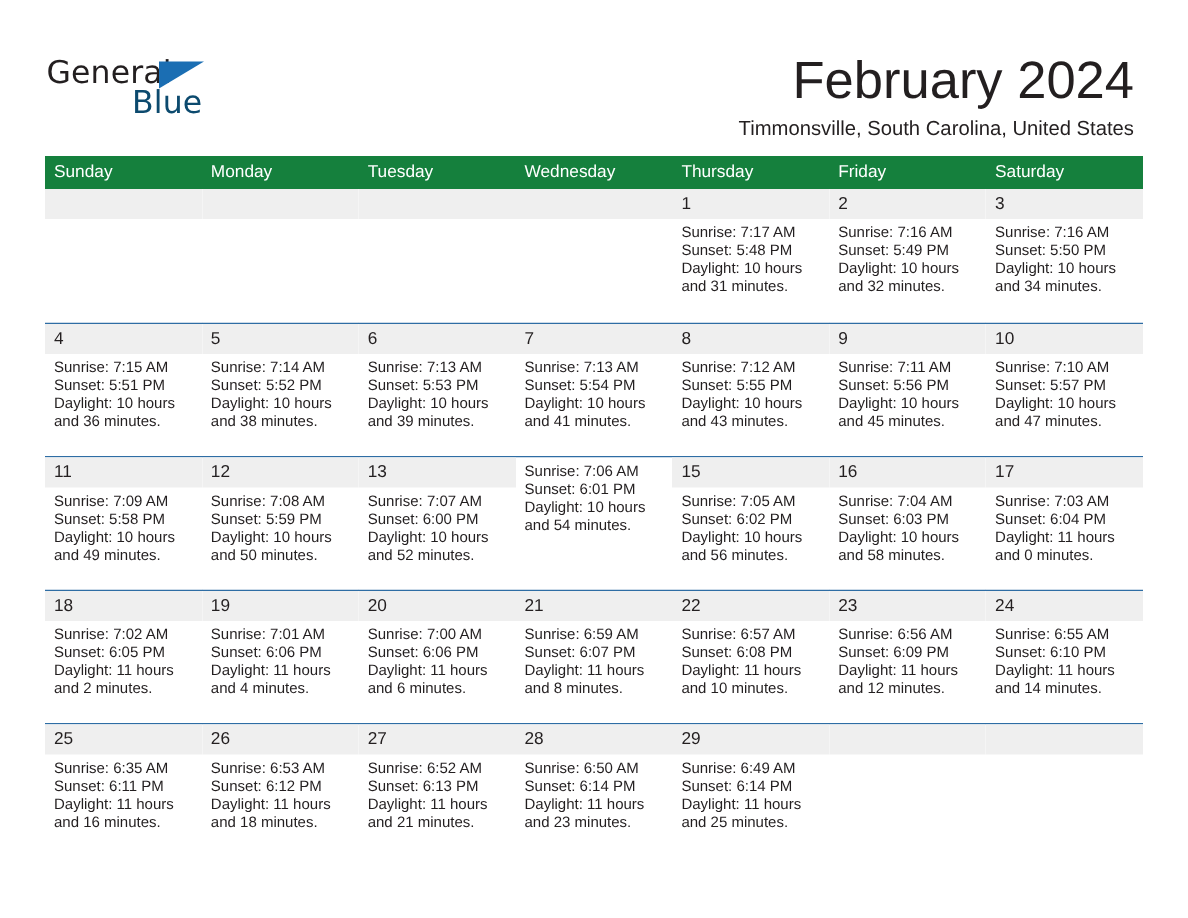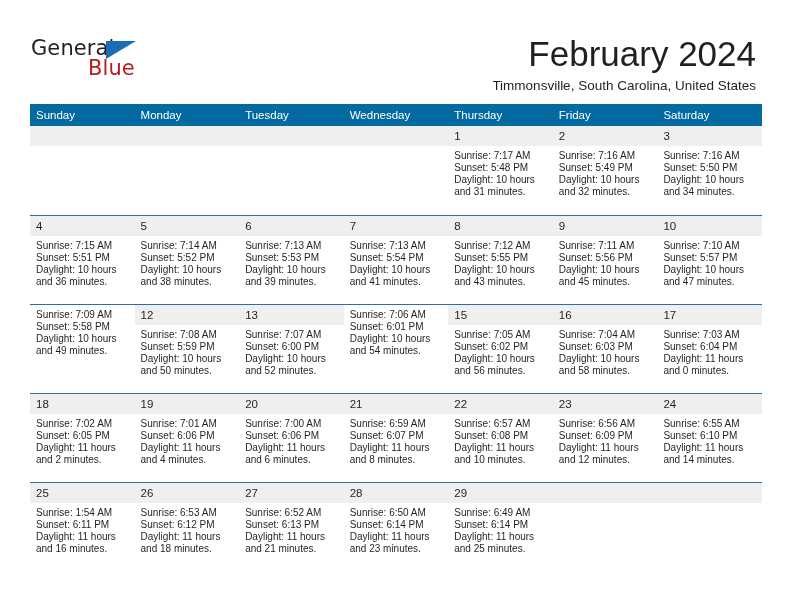--- a/index.html
+++ b/index.html
@@ -46,21 +46,21 @@
     color: #231f20;
     font-family: "DejaVu Sans", sans-serif;
     font-weight: 400;
   }
   .logo-line2 {
     position: absolute;
     left: 57px;
     top: 20px;
     font-size: 21px;
     letter-spacing: 0.1px;
-    color: #b91c1c;
+    color: #0c4a6e;
     font-family: "DejaVu Sans", sans-serif;
     font-weight: 400;
   }
   .logo-tri {
     position: absolute;
     left: 75px;
     top: 5px;
     width: 0;
     height: 0;
     border-left: 30px solid #1b6eb3;
@@ -89,21 +89,21 @@
   .calendar {
     position: absolute;
     left: 30px;
     top: 104px;
     width: 732px;
   }
   .weekdays {
     display: flex;
     width: 732px;
     height: 22px;
-    background: #0369a1;
+    background: #15803d;
   }
   .weekday {
     flex: 0 0 104.57px;
     width: 104.57px;
     box-sizing: border-box;
     padding-left: 6px;
     color: #ffffff;
     font-size: 11.5px;
     line-height: 22px;
     white-space: nowrap;
@@ -290,20 +290,21 @@
         <div class="day-body">
           <div>Sunrise: 7:10 AM</div>
           <div>Sunset: 5:57 PM</div>
           <div class="daylight">Daylight: 10 hours and 47 minutes.</div>
         </div>
       </div>
     </div>
 
     <div class="week">
       <div class="day">
+        <div class="day-head">11</div>
         <div class="day-body">
           <div>Sunrise: 7:09 AM</div>
           <div>Sunset: 5:58 PM</div>
           <div class="daylight">Daylight: 10 hours and 49 minutes.</div>
         </div>
       </div>
       <div class="day">
         <div class="day-head">12</div>
         <div class="day-body">
           <div>Sunrise: 7:08 AM</div>
@@ -408,21 +409,21 @@
           <div>Sunset: 6:10 PM</div>
           <div class="daylight">Daylight: 11 hours and 14 minutes.</div>
         </div>
       </div>
     </div>
 
     <div class="week">
       <div class="day">
         <div class="day-head">25</div>
         <div class="day-body">
-          <div>Sunrise: 1:54 AM</div>
+          <div>Sunrise: 6:35 AM</div>
           <div>Sunset: 6:11 PM</div>
           <div class="daylight">Daylight: 11 hours and 16 minutes.</div>
         </div>
       </div>
       <div class="day">
         <div class="day-head">26</div>
         <div class="day-body">
           <div>Sunrise: 6:53 AM</div>
           <div>Sunset: 6:12 PM</div>
           <div class="daylight">Daylight: 11 hours and 18 minutes.</div>

